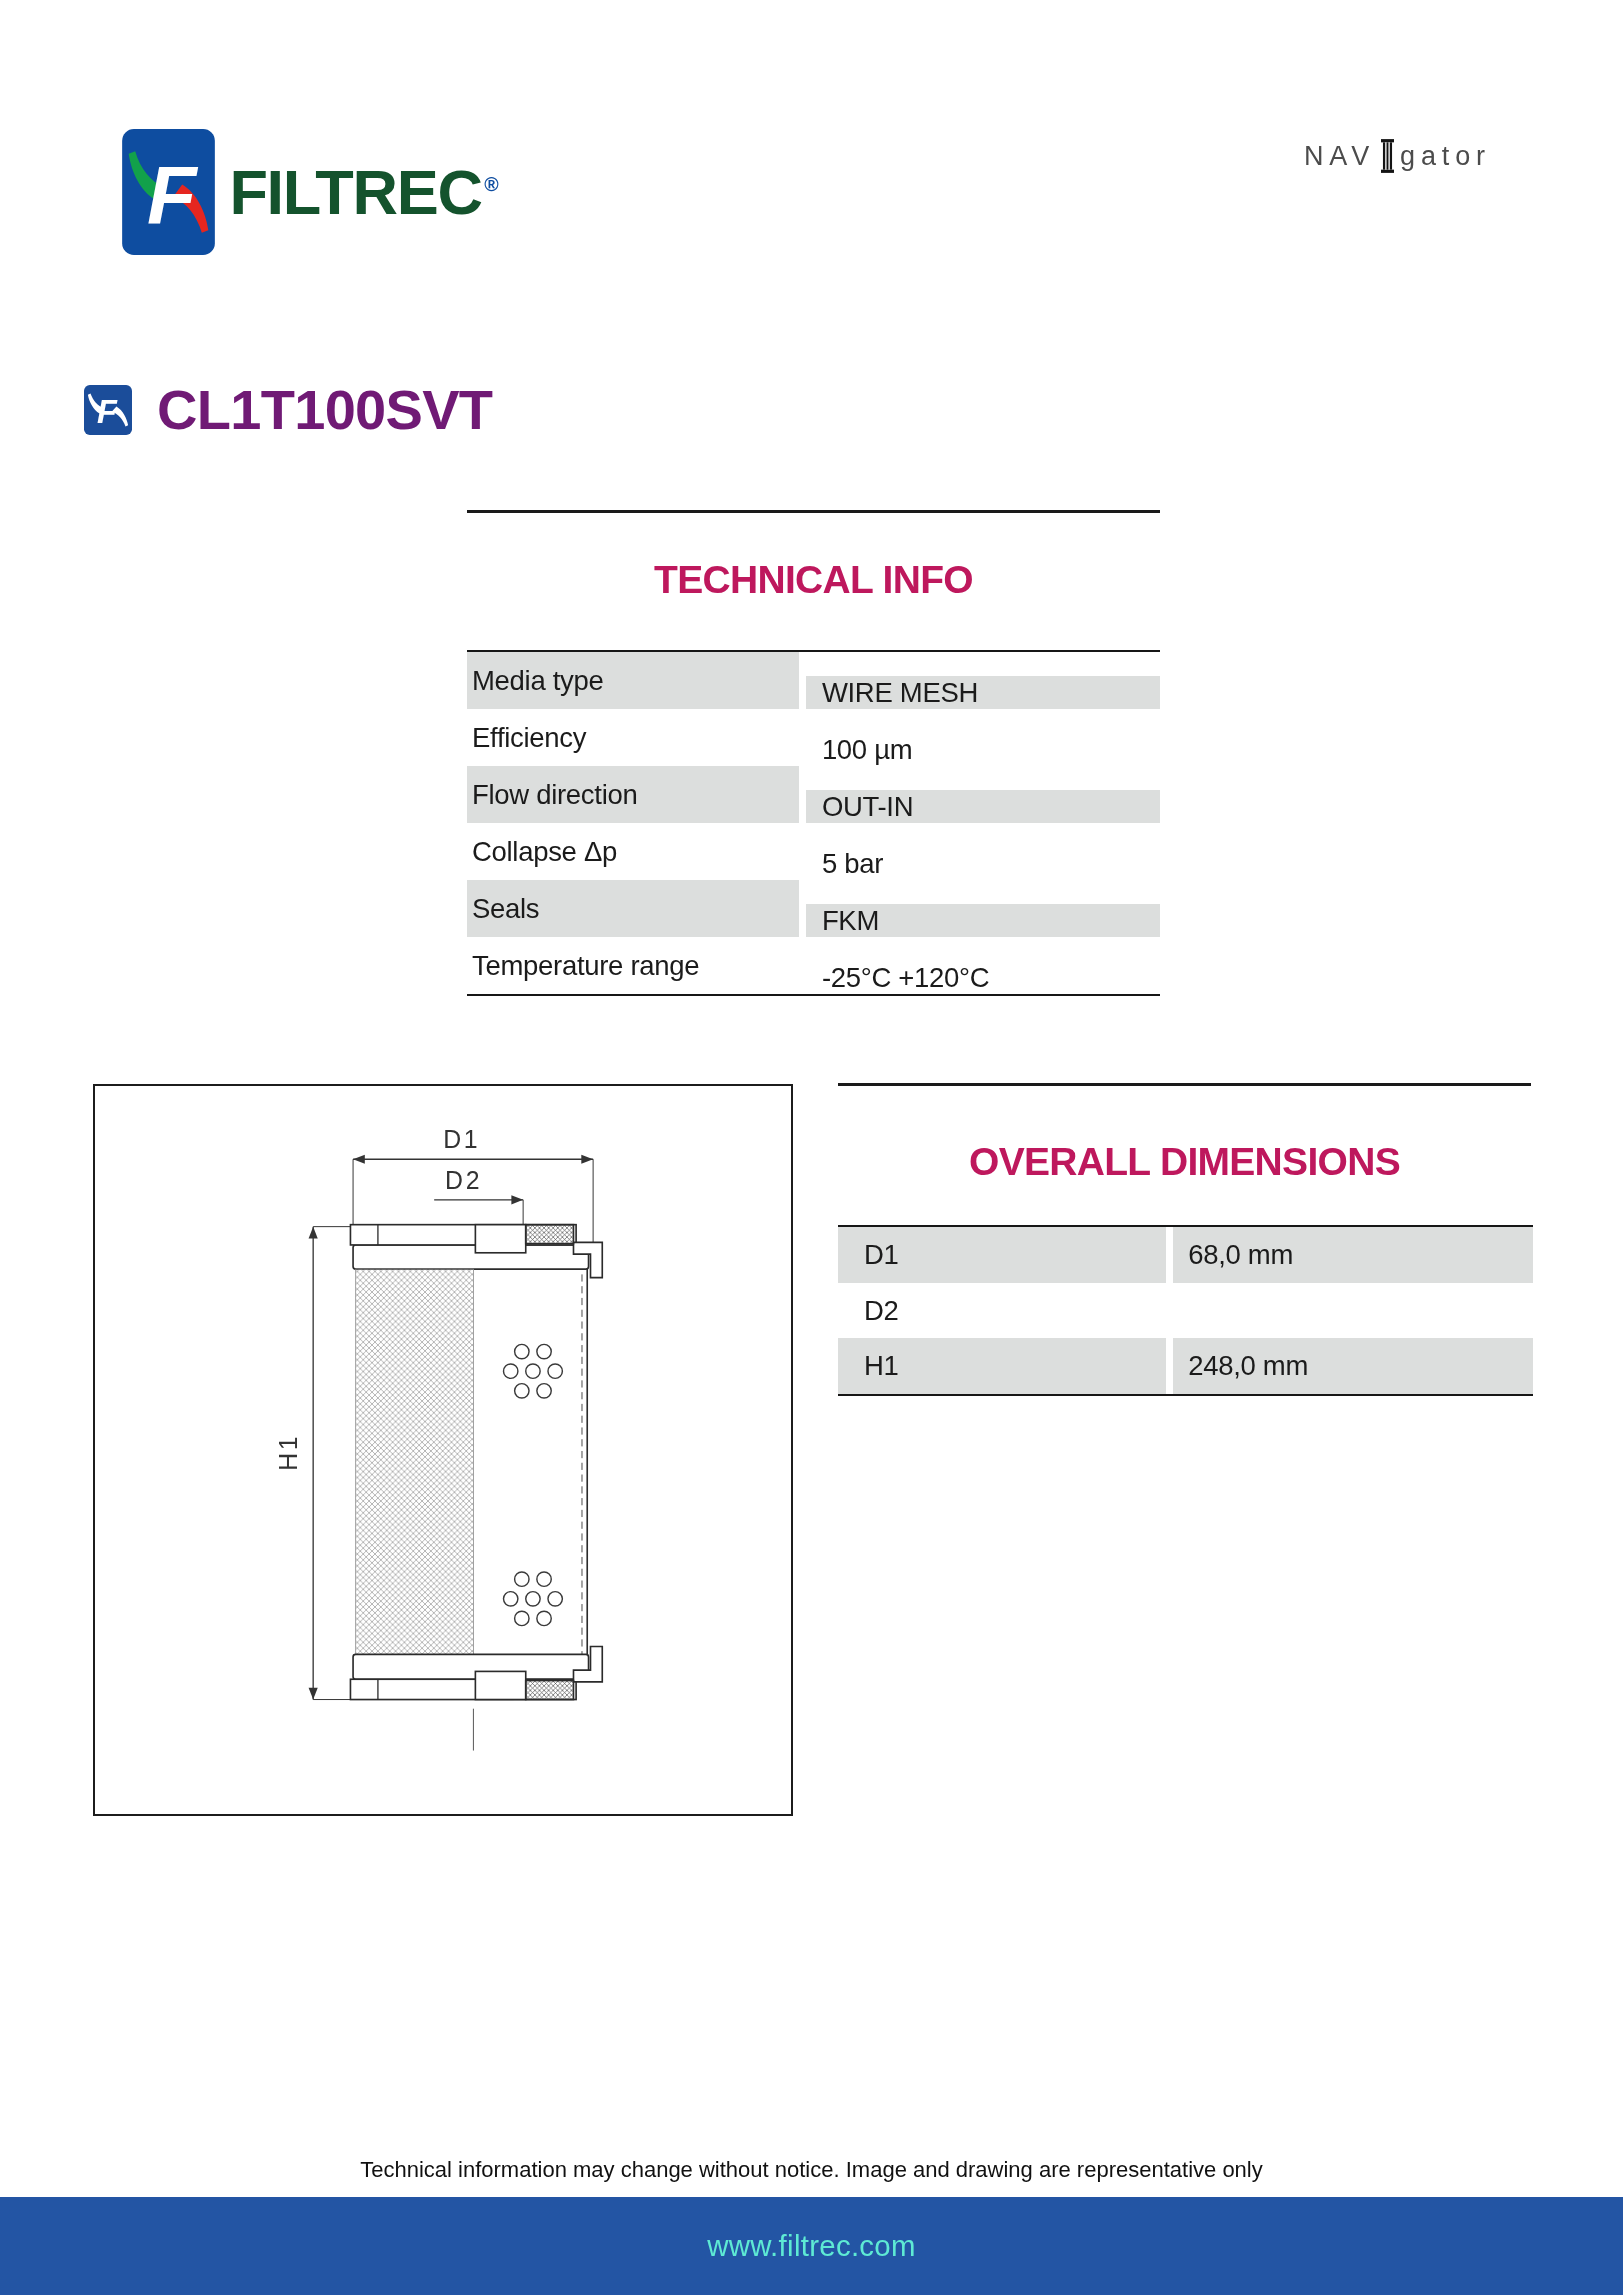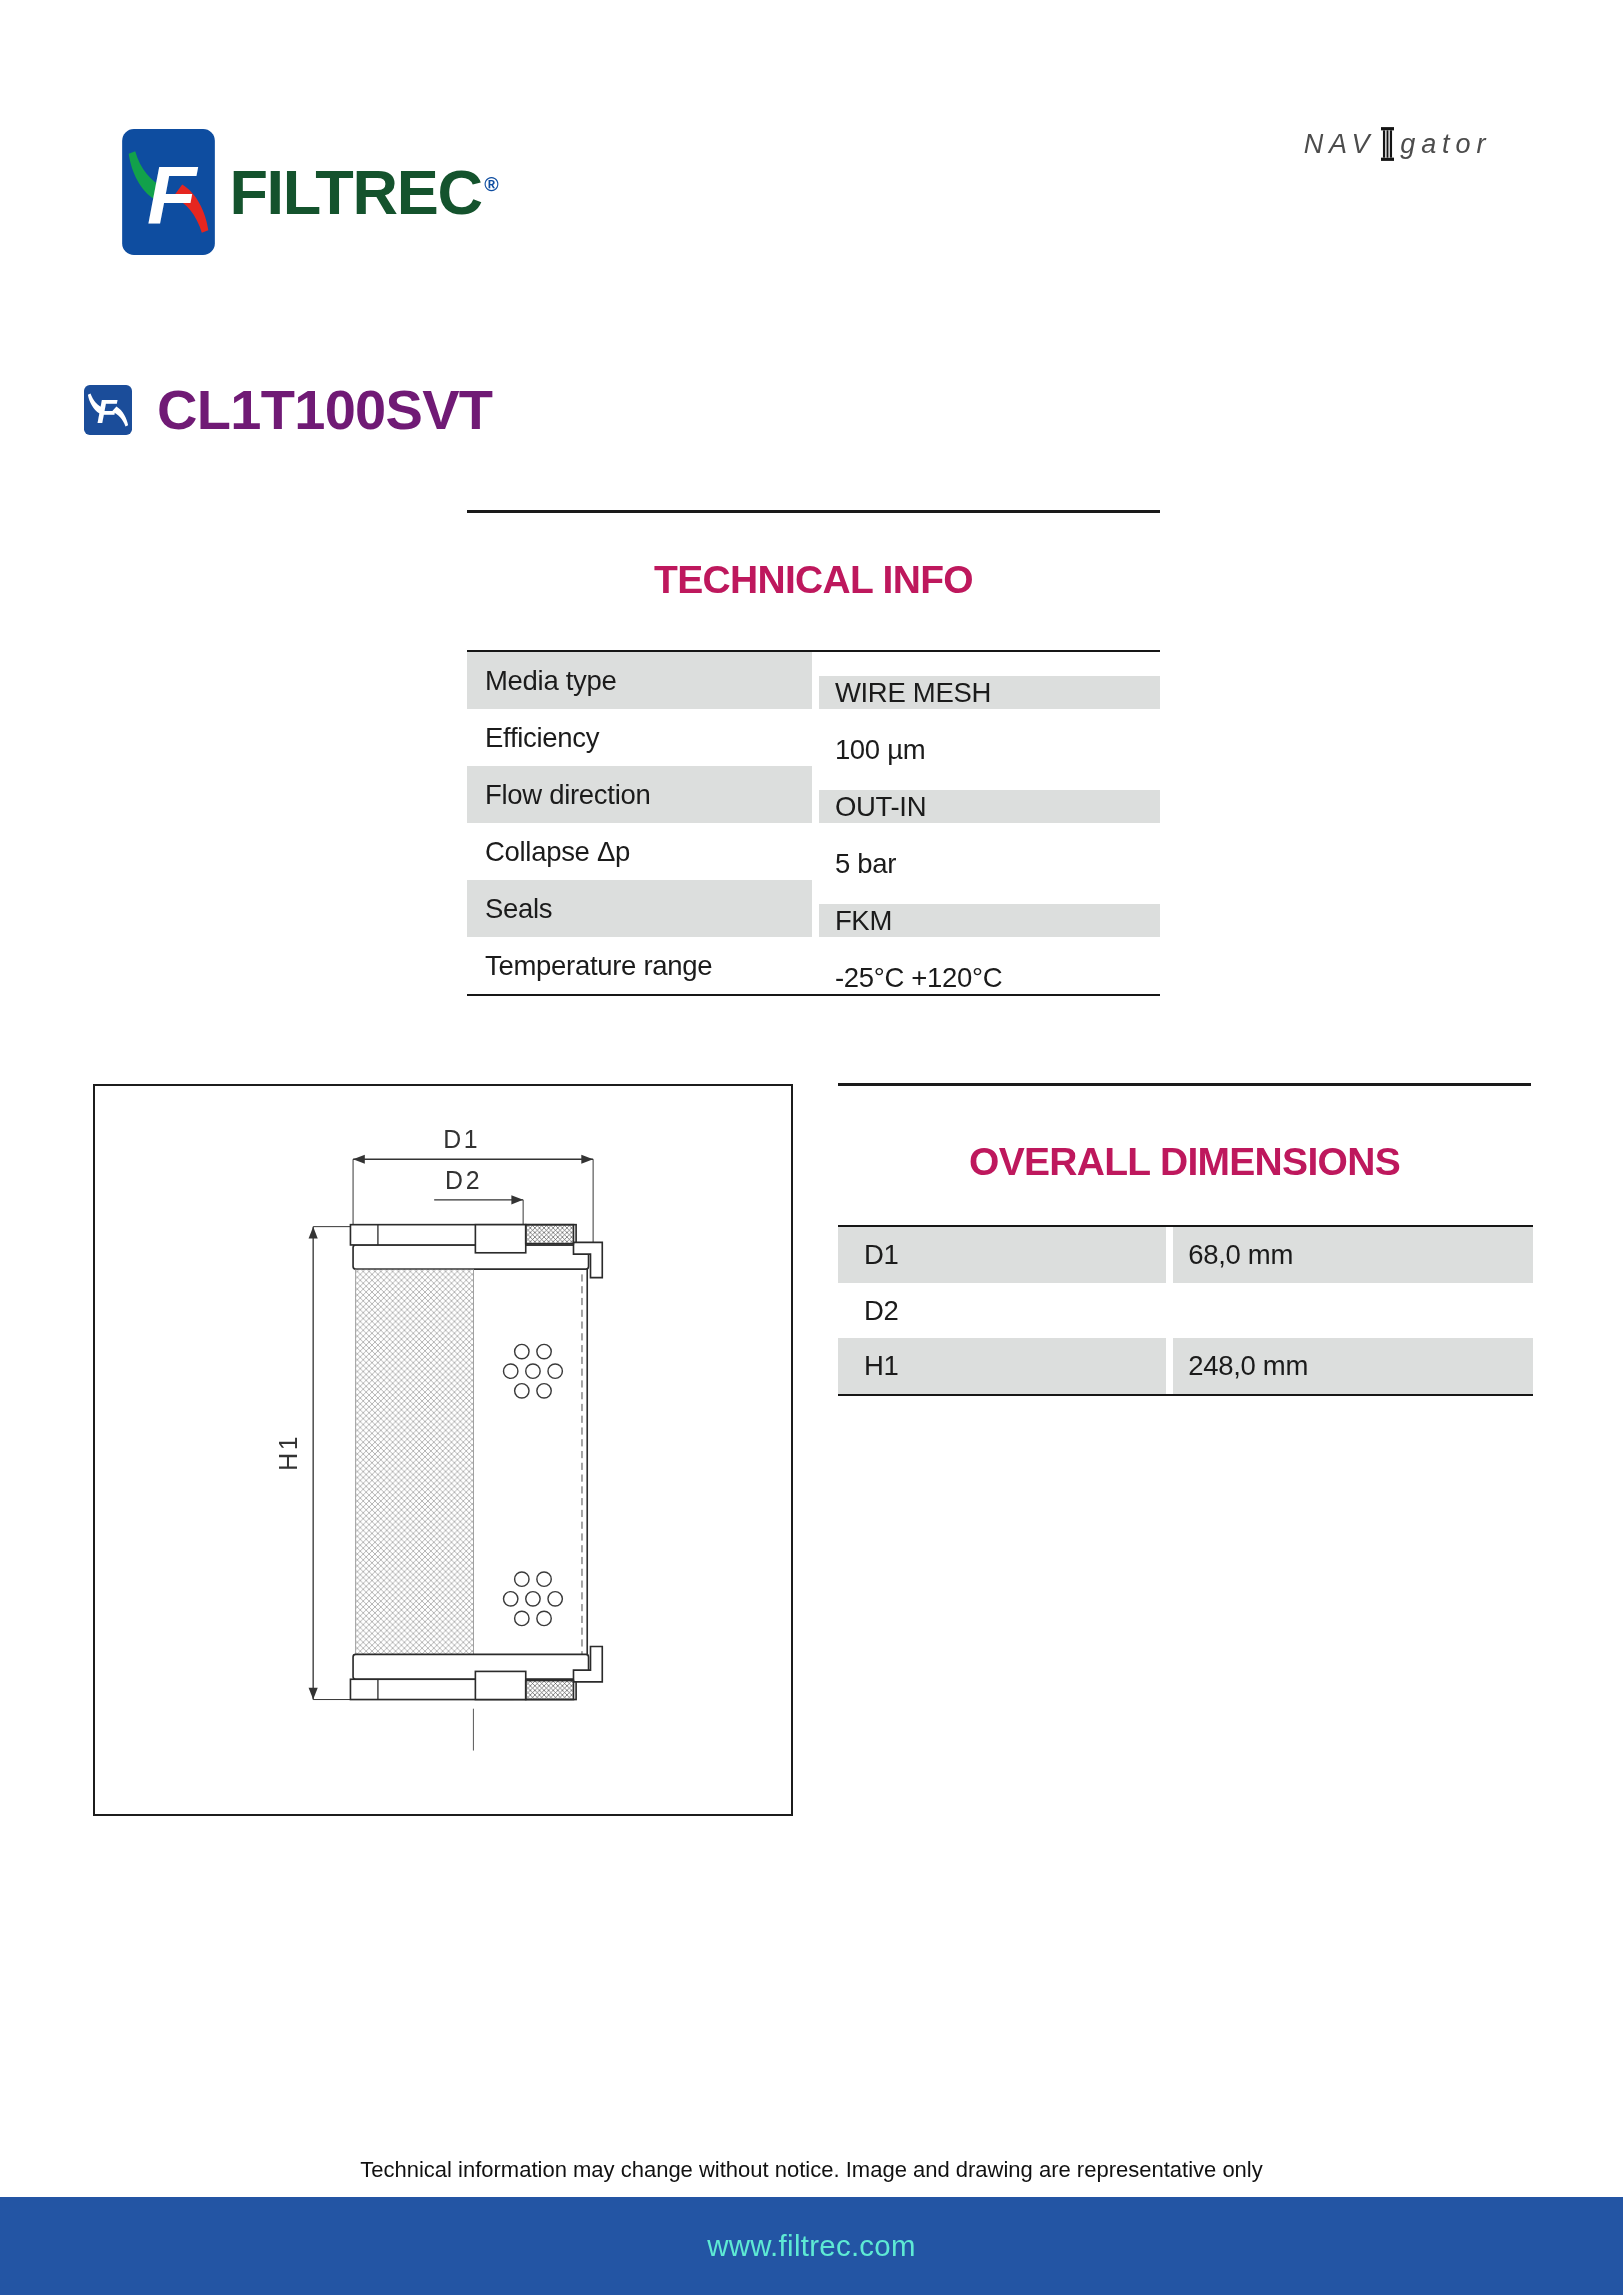--- a/index.html
+++ b/index.html
@@ -6,37 +6,37 @@
   body{width:1623px;height:2295px;position:relative;font-family:"Liberation Sans",sans-serif;color:#1a1a1a;overflow:hidden;}
   .abs{position:absolute;}
 
   
   .filtrec-logo{left:122px;top:129px;display:flex;align-items:center;gap:14.4px;}
   .filtrec-word{font-size:63px;font-weight:bold;color:#14532d;letter-spacing:-1.3px;transform:scaleX(0.80);transform-origin:left center;white-space:nowrap;}
   .filtrec-reg{font-size:19.6px;font-weight:bold;color:#0e4da0;vertical-align:super;position:relative;top:-18.3px;margin-left:2.6px;}
   .cross-logo{left:1247px;top:120px;width:288px;}
   .cross-row{display:flex;align-items:center;justify-content:center;height:73px;}
   .cross-letters{font-size:76px;font-weight:bold;color:#141414;letter-spacing:-3.3px;transform:scaleX(0.88);white-space:nowrap;line-height:1;}
-  .nav-row{display:flex;align-items:center;justify-content:center;gap:5.9px;margin-top:7px;padding-left:13px;font-style:italic;}
+  .nav-row{display:flex;align-items:center;justify-content:center;gap:5.9px;margin-top:19px;padding-left:13px;}
   .nav-letters{font-size:27px;color:#4c4c4c;letter-spacing:5.9px;line-height:1;}
 
   
   .product-title{left:84px;top:377px;display:flex;align-items:center;gap:25px;}
   .product-code{font-size:56px;font-weight:bold;color:#701a75;letter-spacing:-0.7px;white-space:nowrap;}
 
   
   .rule{height:2.6px;background:#1a1a1a;}
   .sec-heading{font-size:39px;font-weight:bold;color:#be185d;text-align:center;letter-spacing:-0.7px;}
 
   
   .dtable{display:flex;flex-direction:column;border-top:2.6px solid #161616;border-bottom:2.6px solid #161616;}
   .trow{display:flex;flex:1;}
   .trow .c1{display:flex;align-items:center;}
   .trow .c2{display:flex;align-items:center;flex:1;}
-  .tech .c1{width:327px;margin-right:7.2px;padding-left:18px;}
+  .tech .c1{width:327px;margin-right:7.2px;padding-left:5px;}
   .tech .c2{padding-left:15.7px;margin-top:24px;}
   .dims .c1{width:302px;margin-right:6.5px;padding-left:26px;}
   .dims .c2{padding-left:15.7px;}
   .trow.gray .c1,.trow.gray .c2{background:#dcdedd;}
   .cell-text{font-size:27.5px;color:#1b1b1b;letter-spacing:-0.3px;}
 
   
   .drawing-box{left:93px;top:1084px;width:696px;height:728px;border:2px solid #1c1c1c;}
 
   

